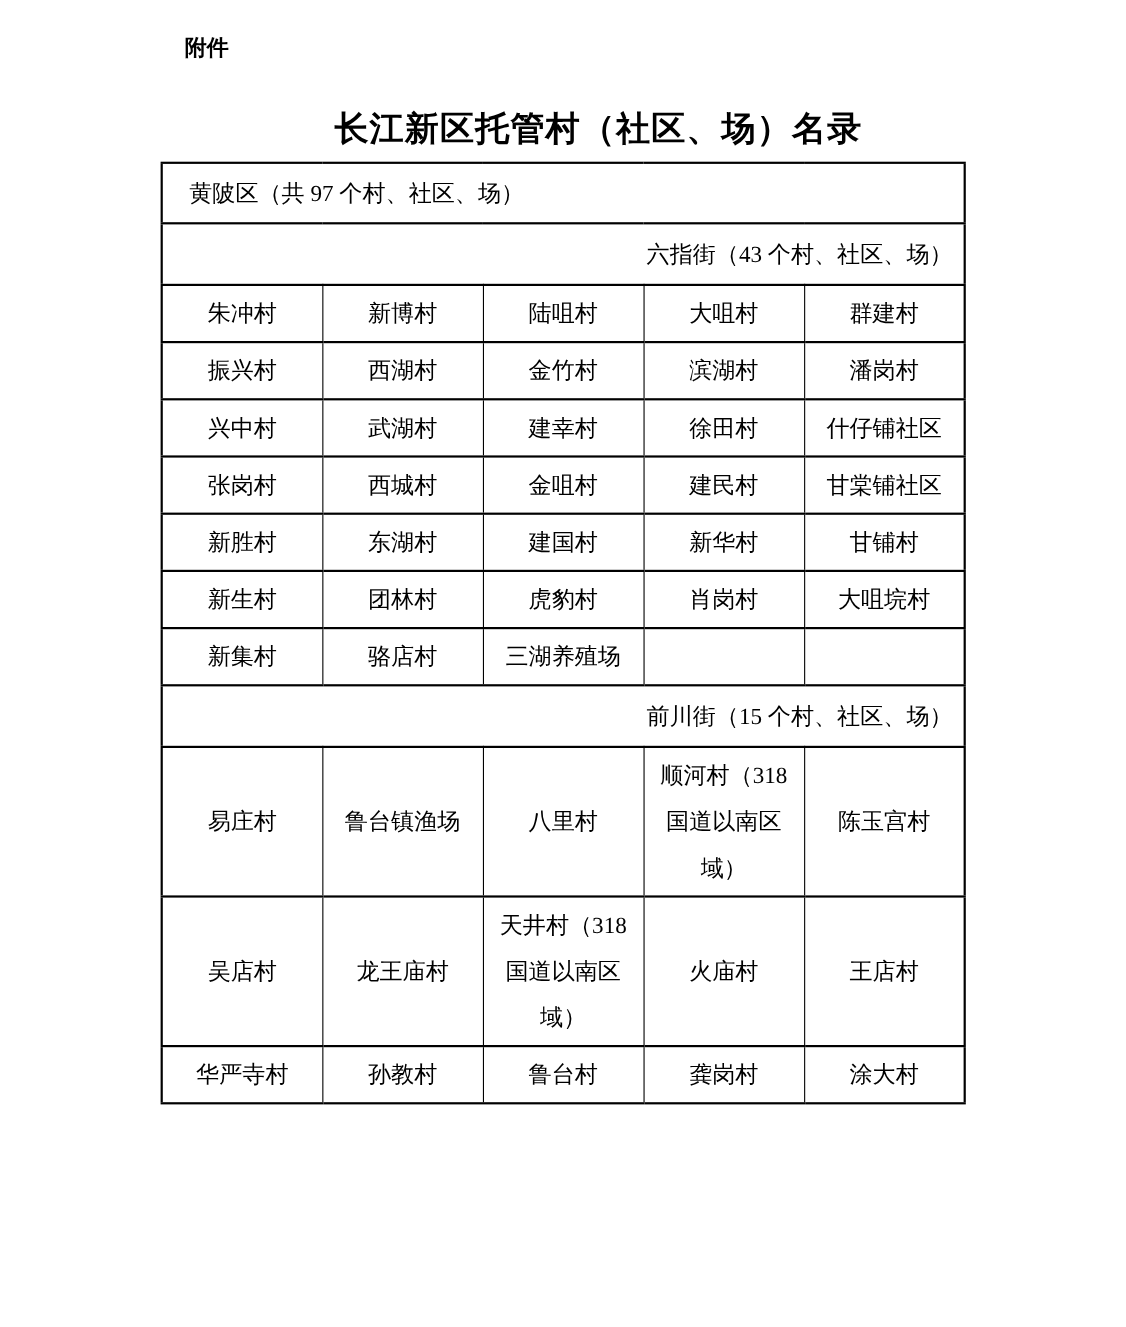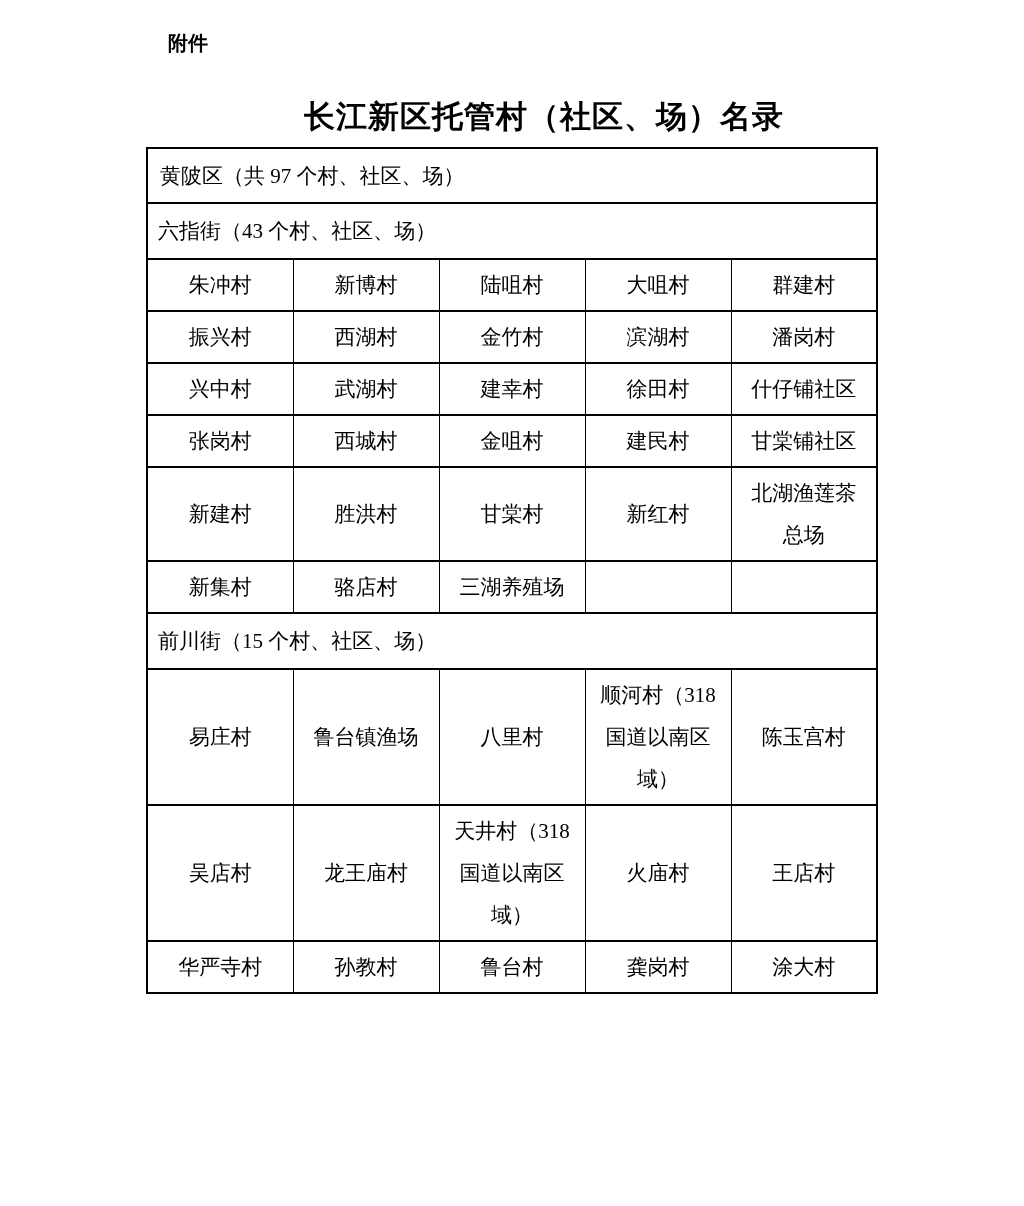--- a/index.html
+++ b/index.html
@@ -54,24 +54,24 @@
     font-size: 21px;
     line-height: 2.0;
     padding: 4px 10px;
     overflow-wrap: break-word;
   }
   tr.villages { height: 46px; }
   tr.district { height: 55px; }
   tr.section  { height: 56px; }
   tr.district td {
     text-align: left;
-    padding-left: 12px;
+    padding-left: 24px;
   }
   tr.section td {
-    text-align: left;
+    text-align: right;
   }
 </style>
 </head>
 <body>
 
 <div class="page">
   <div class="attachment">附件</div>
 
   <h1 class="title">长江新区托管村（社区、场）名录</h1>
 
@@ -106,25 +106,32 @@
             <td>什仔铺社区</td>
           </tr>
           <tr class="villages">
             <td>张岗村</td>
             <td>西城村</td>
             <td>金咀村</td>
             <td>建民村</td>
             <td>甘棠铺社区</td>
           </tr>
           <tr class="villages">
-            <td>新建村</td>
-            <td>胜洪村</td>
-            <td>甘棠村</td>
-            <td>新红村</td>
-            <td>北湖渔莲茶总场</td>
+            <td>新胜村</td>
+            <td>东湖村</td>
+            <td>建国村</td>
+            <td>新华村</td>
+            <td>甘铺村</td>
+          </tr>
+          <tr class="villages">
+            <td>新生村</td>
+            <td>团林村</td>
+            <td>虎豹村</td>
+            <td>肖岗村</td>
+            <td>大咀垸村</td>
           </tr>
           <tr class="villages">
             <td>新集村</td>
             <td>骆店村</td>
             <td>三湖养殖场</td>
             <td></td>
             <td></td>
           </tr>
           <tr class="section">
             <td colspan="5">前川街（15 个村、社区、场）</td>

